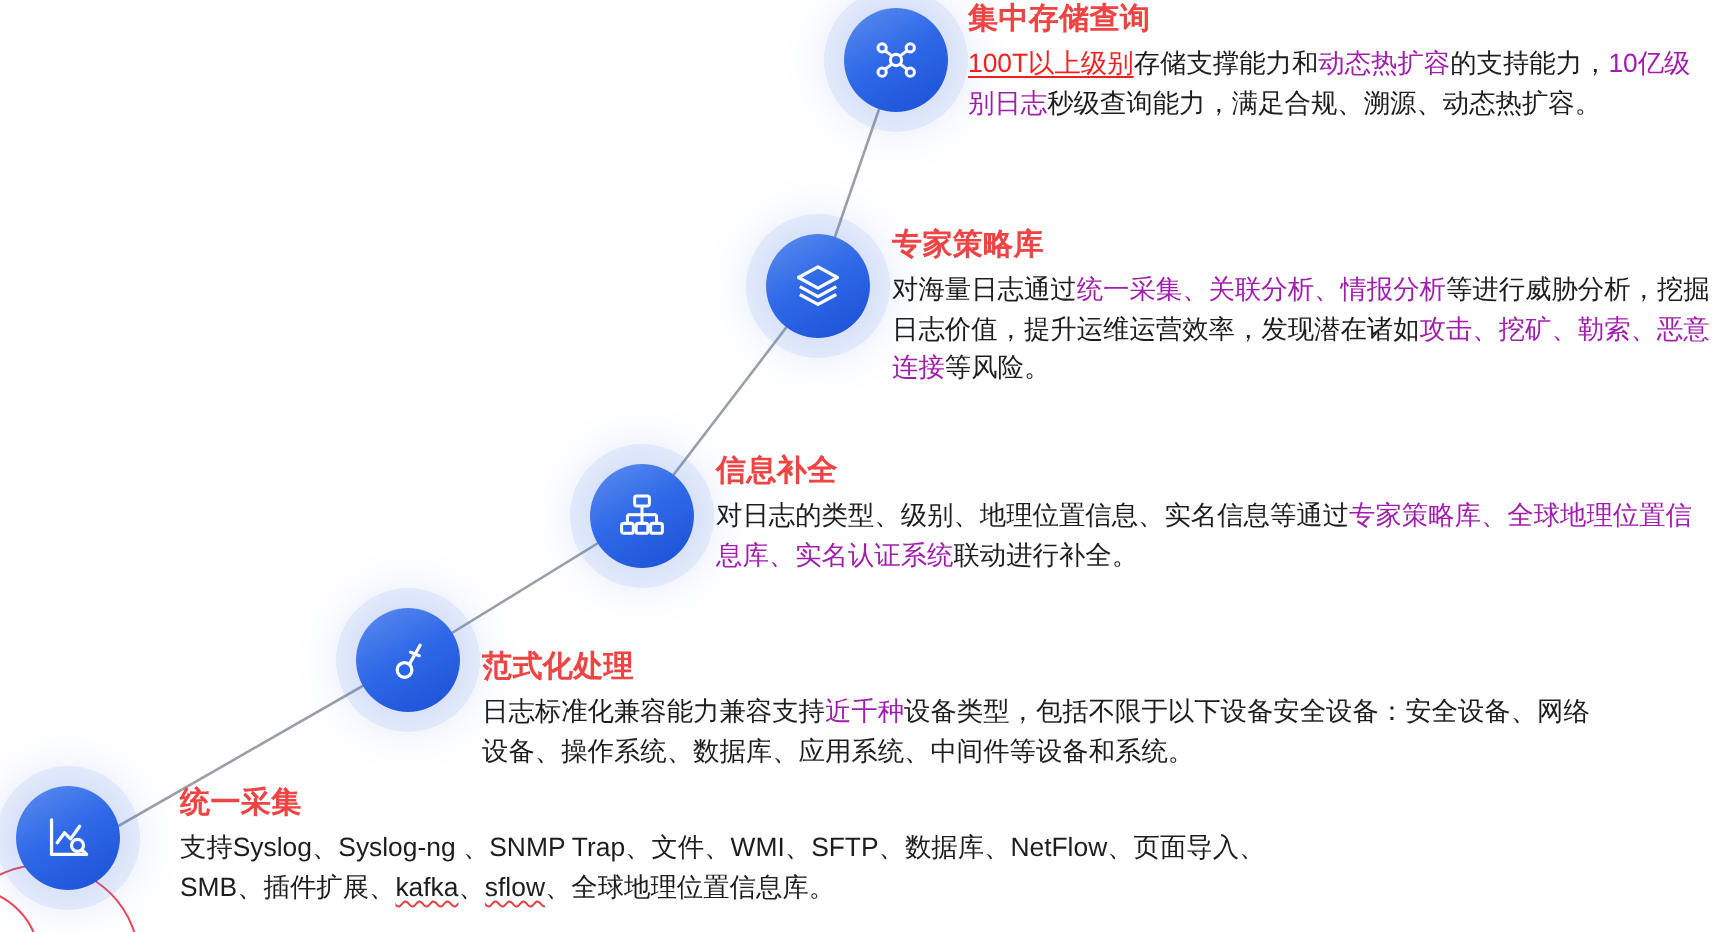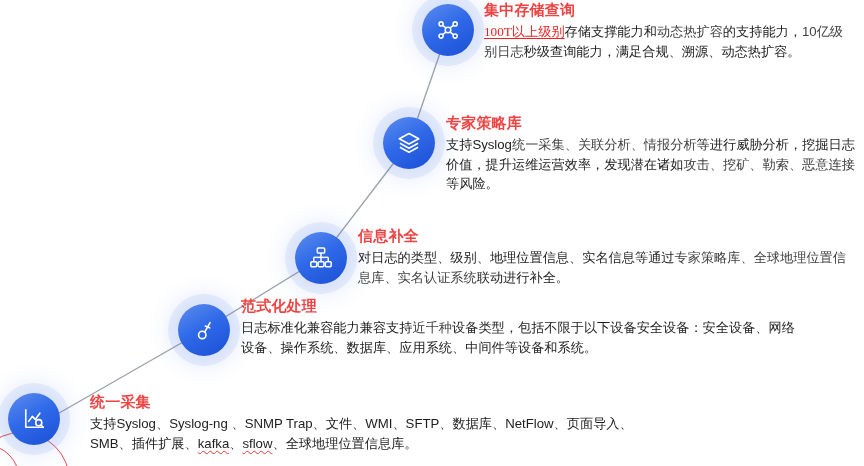--- a/index.html
+++ b/index.html
@@ -62,50 +62,49 @@
     margin: 0 0 3px 0;
     white-space: nowrap;
   }
   .block-body {
     color: #1d1d1d;
     font-size: 13.2px;
     line-height: 19.5px;
     margin: 0;
   }
   .block-body .hl {
-    color: #404040;
+    color: #a21caf;
   }
   .block-body .hl-u {
     color: #f32020;
     text-decoration: underline;
     text-decoration-color: #f32020;
     text-decoration-thickness: 1px;
     text-underline-offset: 2px;
-    font-family: Liberation Serif, serif;
   }
   .block-body .sp {
     text-decoration: underline;
     text-decoration-style: wavy;
     text-decoration-color: #e23b3b;
     text-decoration-thickness: 1px;
     text-underline-offset: 2px;
   }
 
   
   #node-1 { left: 422px; top:   4px; }
   #blk-1  { left: 484px; top:   0px; width: 372px; }
 
   #node-2 { left: 383px; top: 117px; }
   #blk-2  { left: 446px; top: 113px; width: 410px; }
 
   #node-3 { left: 295px; top: 232px; }
   #blk-3  { left: 358px; top: 226px; width: 498px; }
 
   #node-4 { left: 178px; top: 304px; }
-  #blk-4  { left: 241px; top: 296px; width: 560px; }
+  #blk-4  { left: 241px; top: 324px; width: 560px; }
 
   #node-5 { left:   8px; top: 393px; }
   #blk-5  { left:  90px; top: 392px; width: 560px; }
 
   
   #red-arc {
     position: absolute;
     left: -28px;
     top: 432px;
     width: 96px;
@@ -164,21 +163,21 @@
       <svg width="26" height="26" viewBox="0 0 24 24" fill="none" stroke="#ffffff" stroke-width="1.5" stroke-linejoin="round">
         <polygon points="12,3.2 21,8.1 12,13 3,8.1"></polygon>
         <polyline points="3.6,12.3 12,16.9 20.4,12.3"></polyline>
         <polyline points="3.6,15.9 12,20.5 20.4,15.9"></polyline>
       </svg>
     </span>
   </div>
   <div class="block" id="blk-2">
     <p class="block-title">专家策略库</p>
     <p class="block-body">
-      <span>支持Syslog</span><span class="hl">统一采集、关联分析、情报分析</span><span>等进行威胁分析，挖掘日志价值，提升运维运营效率，发现潜在诸如</span><span class="hl">攻击、挖矿、勒索、恶意连接</span><span>等风险。</span>
+      <span>对海量日志通过</span><span class="hl">统一采集、关联分析、情报分析</span><span>等进行威胁分析，挖掘日志价值，提升运维运营效率，发现潜在诸如</span><span class="hl">攻击、挖矿、勒索、恶意连接</span><span>等风险。</span>
     </p>
   </div>
 
   <div class="node" id="node-3">
     <span>
       <svg width="26" height="26" viewBox="0 0 24 24" fill="none" stroke="#ffffff" stroke-width="1.4">
         <rect x="8.6" y="2.8" width="6.8" height="4.6" rx="1"></rect>
         <rect x="2.6" y="15.4" width="5.4" height="4.6" rx="1"></rect>
         <rect x="9.3" y="15.4" width="5.4" height="4.6" rx="1"></rect>
         <rect x="16.0" y="15.4" width="5.4" height="4.6" rx="1"></rect>

